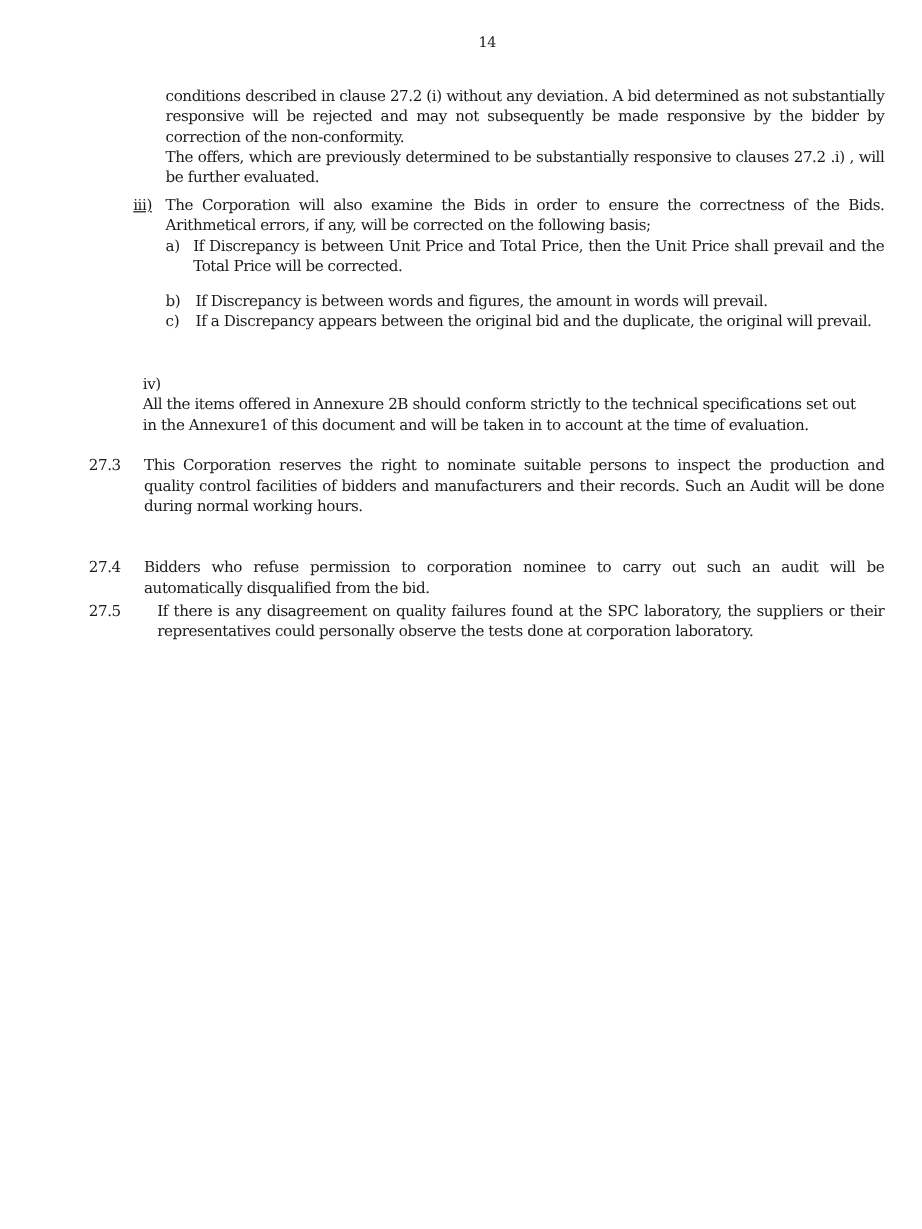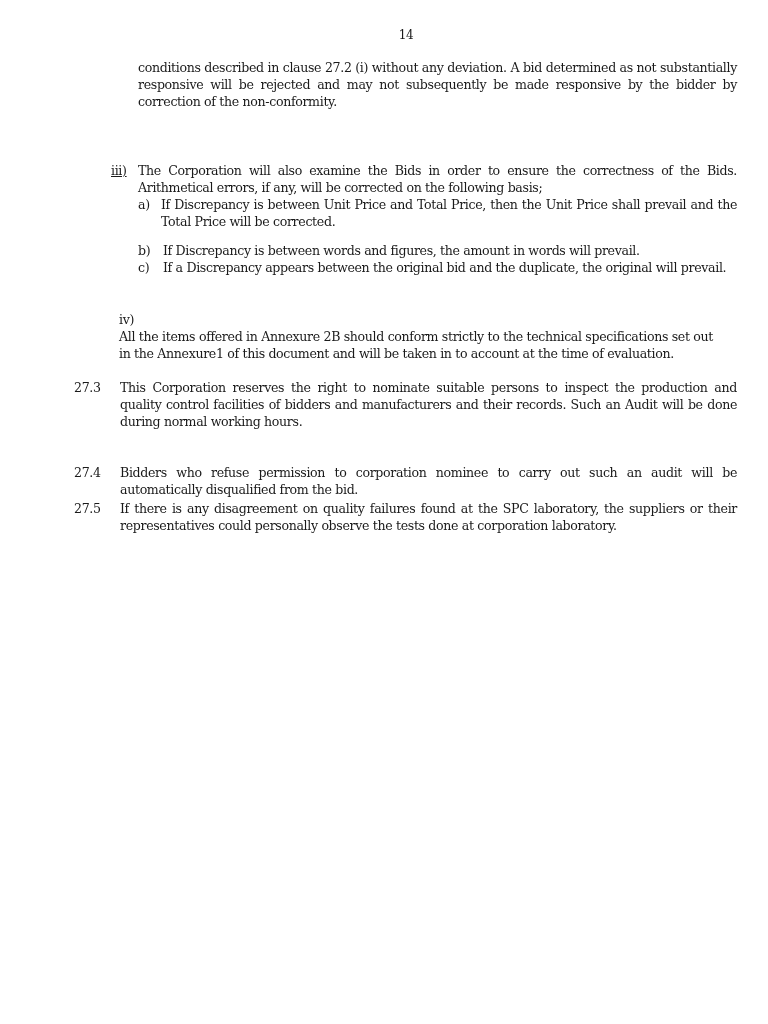--- a/index.html
+++ b/index.html
@@ -8,33 +8,34 @@
       font-family: "DejaVu Serif", "Liberation Serif", serif;
       color: #1a1a1a;
       font-size: 12.6px;
       line-height: 17px;
       letter-spacing: -0.35px;
     }
     .page-num {
       position: absolute; top: 27px; left: 0; width: 812px; text-align: center;
       font-size: 12px;
     }
-    .block { position: absolute; text-align: justify; }
+    .block { position: absolute; text-align: justify; margin-top: 12px; }
     .row { position: absolute; display: flex; }
     .label { flex: 0 0 auto; }
     .content { text-align: justify; }
   </style>
 </head>
 <body>
 
 <div>
   <div class="page-num">14</div>
 
   <div class="block" style="left:138px; top:59px; width:599px;">
     <div>conditions described in clause 27.2 (i) without any deviation. A bid determined as not substantially responsive will be rejected and may not subsequently be made responsive by the bidder by correction of the non-conformity.</div>
+    <div>The offers, which are previously determined to be substantially responsive to clauses 27.2 .i) , will be further evaluated.</div>
   </div>
 
   <div class="row" style="left:111px; top:162px; width:626px;">
     <span class="label" style="width:27px;text-decoration:underline;">iii)</span>
     <span class="content" style="width:599px;">The Corporation will also examine the Bids in order to ensure the correctness of the Bids. Arithmetical errors, if any, will be corrected on the following basis;</span>
   </div>
 
   <div class="row" style="left:138px; top:196px; width:599px;">
     <span class="label" style="width:23px;">a)</span>
     <span class="content" style="width:576px;">If Discrepancy is between Unit Price and Total Price, then the Unit Price shall prevail and the Total Price will be corrected.</span>
@@ -60,15 +61,15 @@
     <span class="content" style="width:617px;">This Corporation reserves the right to nominate suitable persons to inspect the production and quality control facilities of bidders and manufacturers and their records. Such an Audit will be done during normal working hours.</span>
   </div>
 
   <div class="row" style="left:74px; top:464px; width:663px;">
     <span class="label" style="width:46px;">27.4</span>
     <span class="content" style="width:617px;">Bidders who refuse permission to corporation nominee to carry out such an audit will be automatically disqualified from the bid.</span>
   </div>
 
   <div class="row" style="left:74px; top:500px; width:663px;">
     <span class="label" style="width:46px;">27.5</span>
-    <span class="content" style="width:617px;">If there is any disagreement on quality failures found at the SPC laboratory, the suppliers or their representatives could personally observe the tests done at corporation laboratory.</span>
+    <span class="content" style="width:617px;margin-left:11px;">If there is any disagreement on quality failures found at the SPC laboratory, the suppliers or their representatives could personally observe the tests done at corporation laboratory.</span>
   </div>
 </div>
 
 </body></html>

